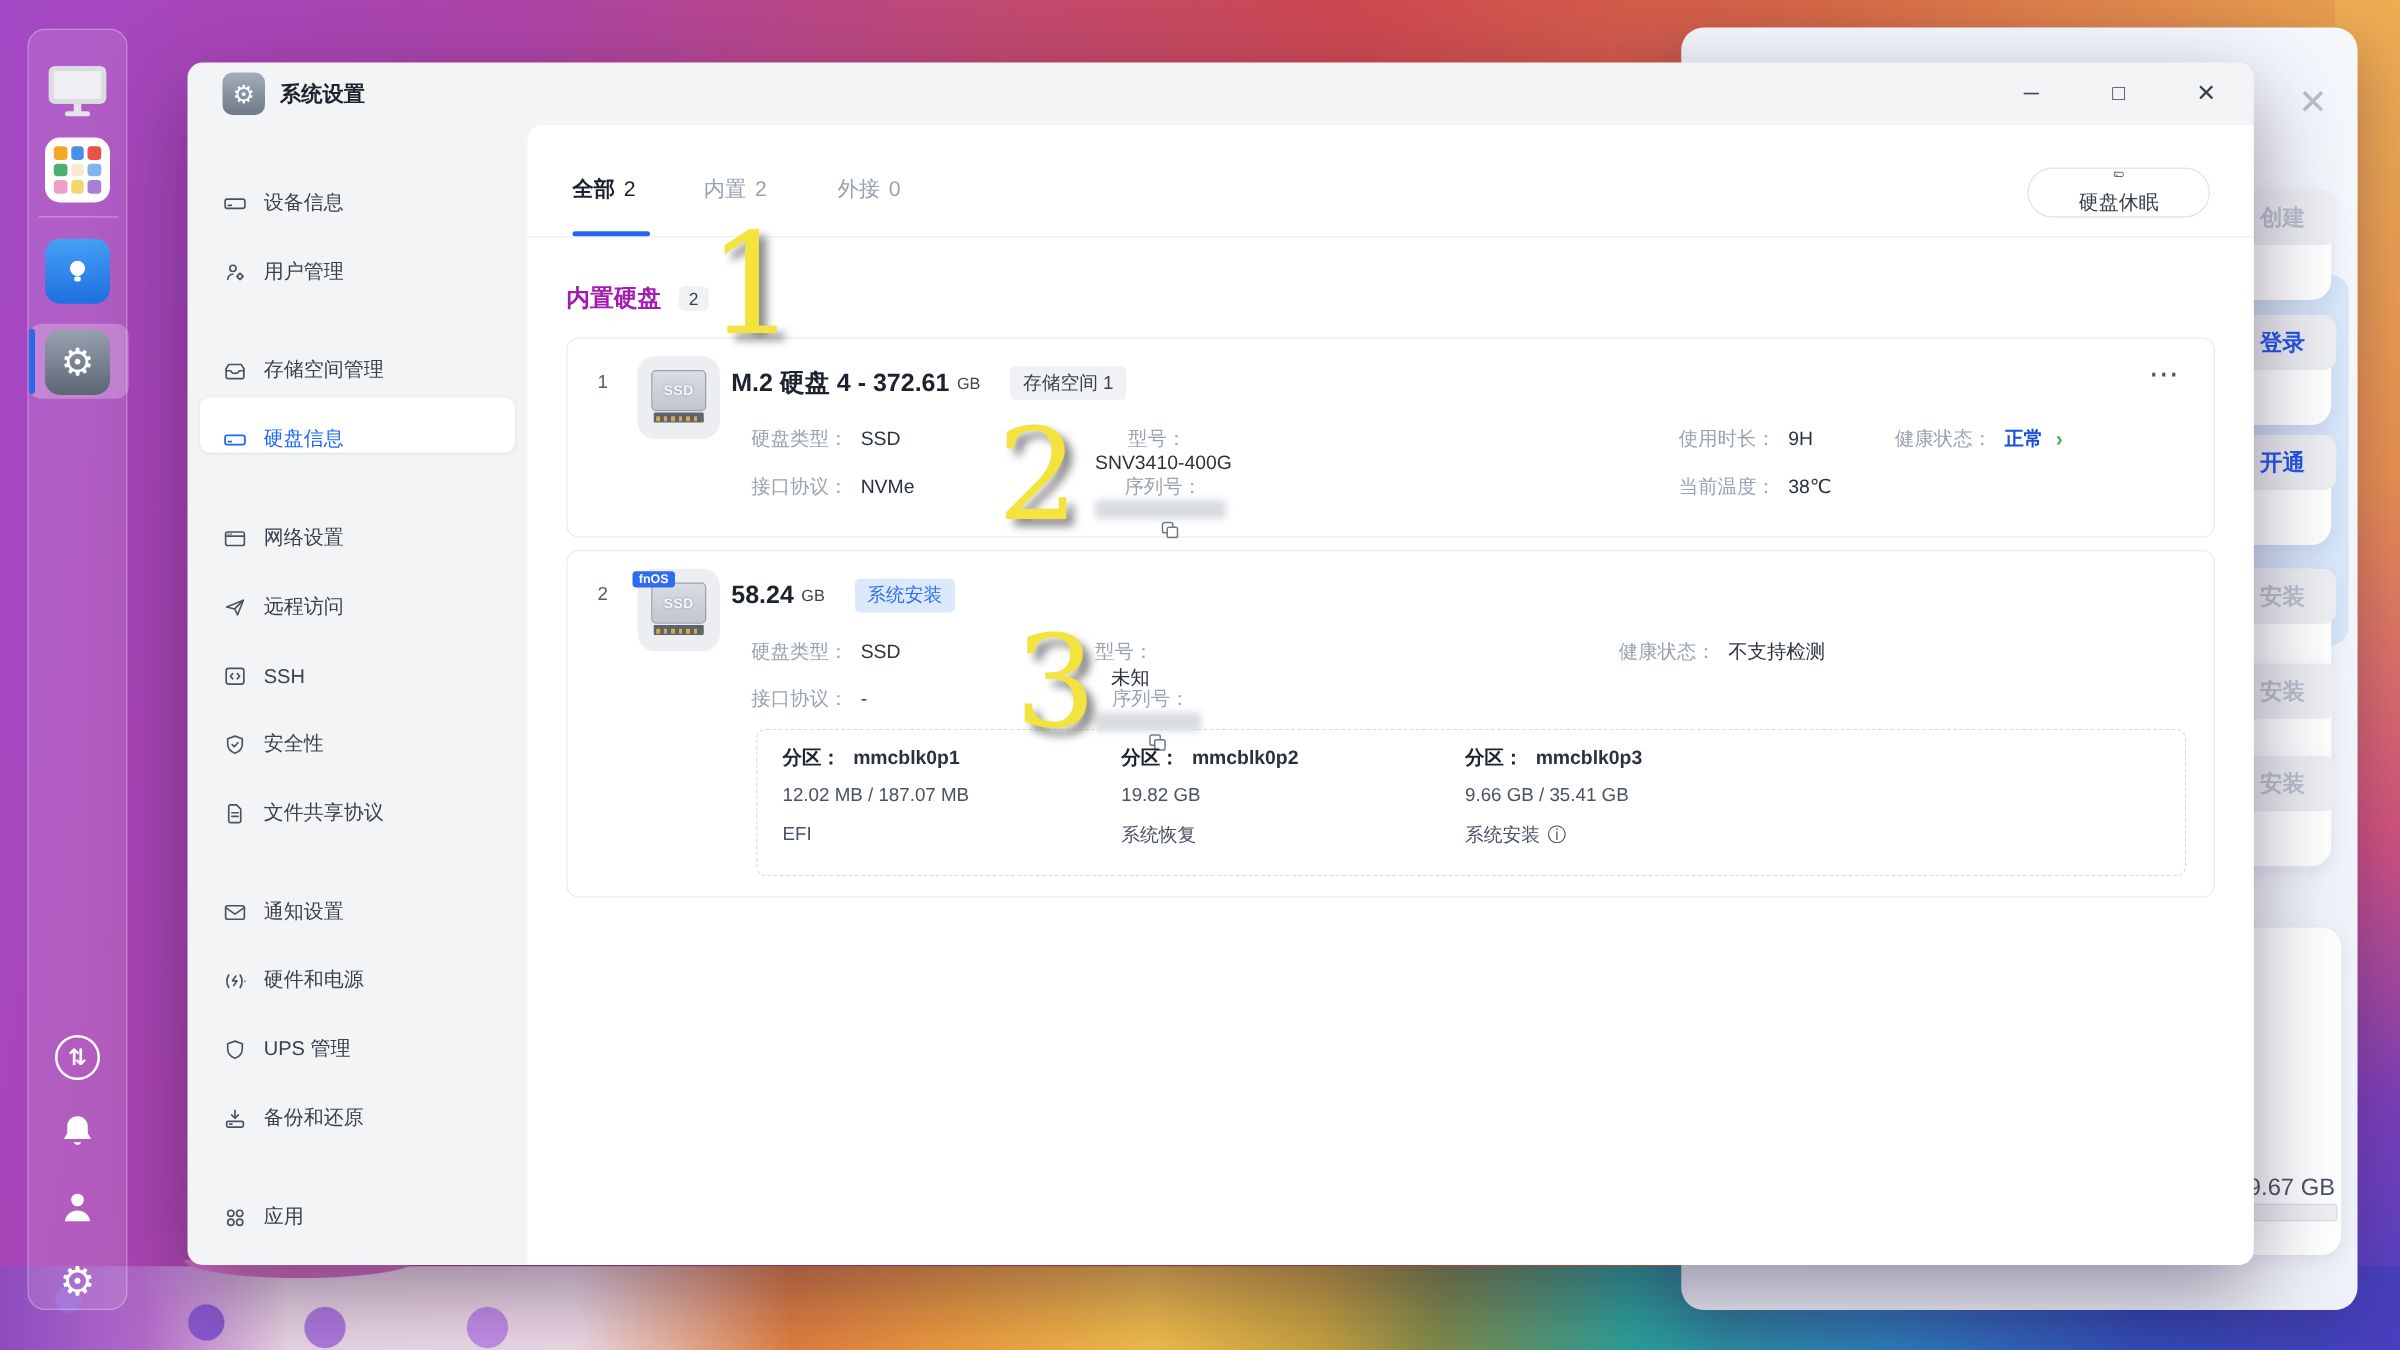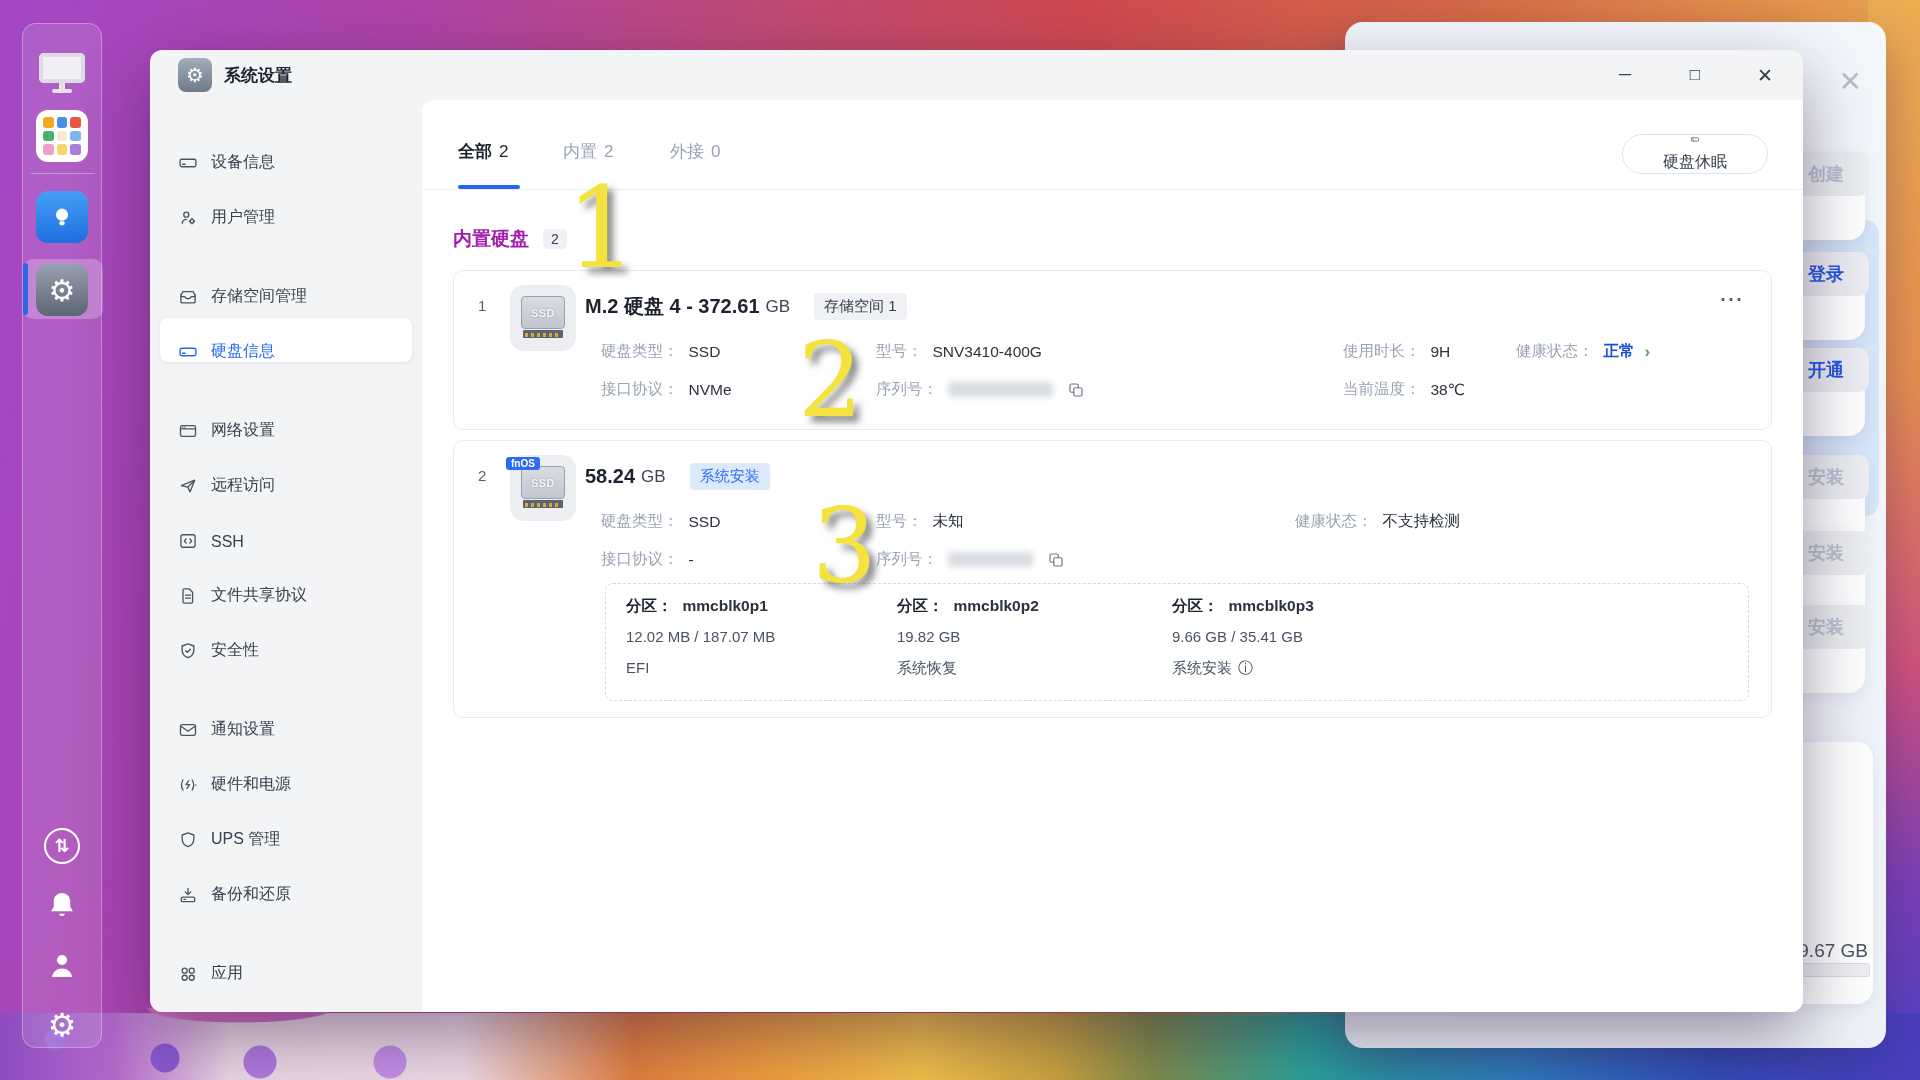--- a/index.html
+++ b/index.html
@@ -128,31 +128,31 @@
   .ssd-body span { font-size:11px; font-weight:bold; color:#f7f8fa; letter-spacing:.5px;
     text-shadow:0 0 2px #8b919c; }
   .ssd-pins { position:absolute; left:13px; top:45px; width:40px; height:8px;
     background:#5b6370; border-radius:1px; }
   .ssd-pins:after { content:""; position:absolute; left:2px; right:2px; bottom:1px; height:4px;
     background:repeating-linear-gradient(90deg,#d9a83f 0 3px,#5b6370 3px 6px); }
   .fnos-badge { position:absolute; left:-4px; top:2px; background:#2d6bf0; color:#fff;
     font-size:10px; font-weight:bold; padding:1px 5px; border-radius:3px; z-index:2; }
   .disk-title-row { position:absolute; left:131px; top:22px; display:flex; align-items:center; }
   .disk-title { font-size:20px; font-weight:bold; color:#1c232e; }
-  .disk-unit { font-size:17px; font-weight:normal; color:#3c4450; margin-left:6px; }
+  .disk-unit { font-size:13px; font-weight:normal; color:#3c4450; margin-left:6px; }
   .disk-badge { margin-left:24px; background:#f0f1f4; border-radius:4px; padding:4px 10px;
     font-size:15px; color:#39414e; }
   .disk-badge.blue { background:#dce9fb; color:#2f6ef2; }
   .more-menu { position:absolute; right:26px; top:14px; font-size:24px; color:#4a5363;
     letter-spacing:2px; }
   .cell { position:absolute; white-space:nowrap; font-size:15.5px; display:flex; align-items:center; }
   .cell .lab { color:#9aa3b2; margin-right:10px; }
   .cell .val { color:#2a323e; }
   .r1 { top:70px; } .r2 { top:108px; }
-  .c1 { left:147px; } .c2 { left:422px; } .c3 { left:889px; } .c4 { left:1062px; } .c3b { left:841px; }
+  .c1 { left:147px; } .c2 { left:422px;flex-direction:column; } .c3 { left:889px; } .c4 { left:1062px; } .c3b { left:841px; }
   .health-val { color:#1d4ed8; font-weight:bold; }
   .health-chevron { color:#4cae52; font-weight:bold; margin-left:10px; font-size:17px; }
   .serial-blur { width:105px; height:15px; background:#b9bfc9; border-radius:3px;
     filter:blur(3px); opacity:.55; margin-right:14px; }
   .serial-blur.short { width:85px; }
   .copy-ic svg { width:18px; height:18px; color:#6e7988; display:block; }
 
   #part-box { position:absolute; left:151px; top:142px; width:1144px; height:118px;
     border:1px dashed #d5dae1; border-radius:8px; }
   .part-col { position:absolute; top:0; }
@@ -329,34 +329,34 @@
             <svg viewBox="0 0 24 24" fill="none" stroke="currentColor" stroke-width="1.6" stroke-linecap="round" stroke-linejoin="round">
               <rect x="3.5" y="4.5" width="17" height="15" rx="2.5"></rect>
               <path d="M9.8 9.5 7.6 12l2.2 2.5M14.2 9.5l2.2 2.5-2.2 2.5"></path>
             </svg>
           </span>
         <span>SSH</span>
       </div>
       <div class="side-item">
         <span class="si">
             <svg viewBox="0 0 24 24" fill="none" stroke="currentColor" stroke-width="1.6" stroke-linecap="round" stroke-linejoin="round">
+              <path d="M12 3.5 19 6v5c0 4.5-3 7.5-7 9-4-1.5-7-4.5-7-9V6z"></path>
+              <path d="m9.3 11.6 2 2 3.6-3.8"></path>
+            </svg>
+          </span>
+        <span>安全性</span>
+      </div>
+      <div class="side-item">
+        <span class="si">
+            <svg viewBox="0 0 24 24" fill="none" stroke="currentColor" stroke-width="1.6" stroke-linecap="round" stroke-linejoin="round">
               <path d="M7.5 3.5h6l4 4v11.5a1.5 1.5 0 0 1-1.5 1.5H7.5A1.5 1.5 0 0 1 6 19V5a1.5 1.5 0 0 1 1.5-1.5z"></path>
               <path d="M9 11h6M9 14.5h6"></path>
             </svg>
           </span>
         <span>文件共享协议</span>
-      </div>
-      <div class="side-item">
-        <span class="si">
-            <svg viewBox="0 0 24 24" fill="none" stroke="currentColor" stroke-width="1.6" stroke-linecap="round" stroke-linejoin="round">
-              <path d="M12 3.5 19 6v5c0 4.5-3 7.5-7 9-4-1.5-7-4.5-7-9V6z"></path>
-              <path d="m9.3 11.6 2 2 3.6-3.8"></path>
-            </svg>
-          </span>
-        <span>安全性</span>
       </div>
     </div>
     <div class="side-group">
       <div class="side-item">
         <span class="si">
             <svg viewBox="0 0 24 24" fill="none" stroke="currentColor" stroke-width="1.6" stroke-linecap="round" stroke-linejoin="round">
               <rect x="3" y="5.5" width="18" height="13" rx="2"></rect>
               <path d="m3.5 7.5 8.5 6 8.5-6"></path>
             </svg>
           </span>

